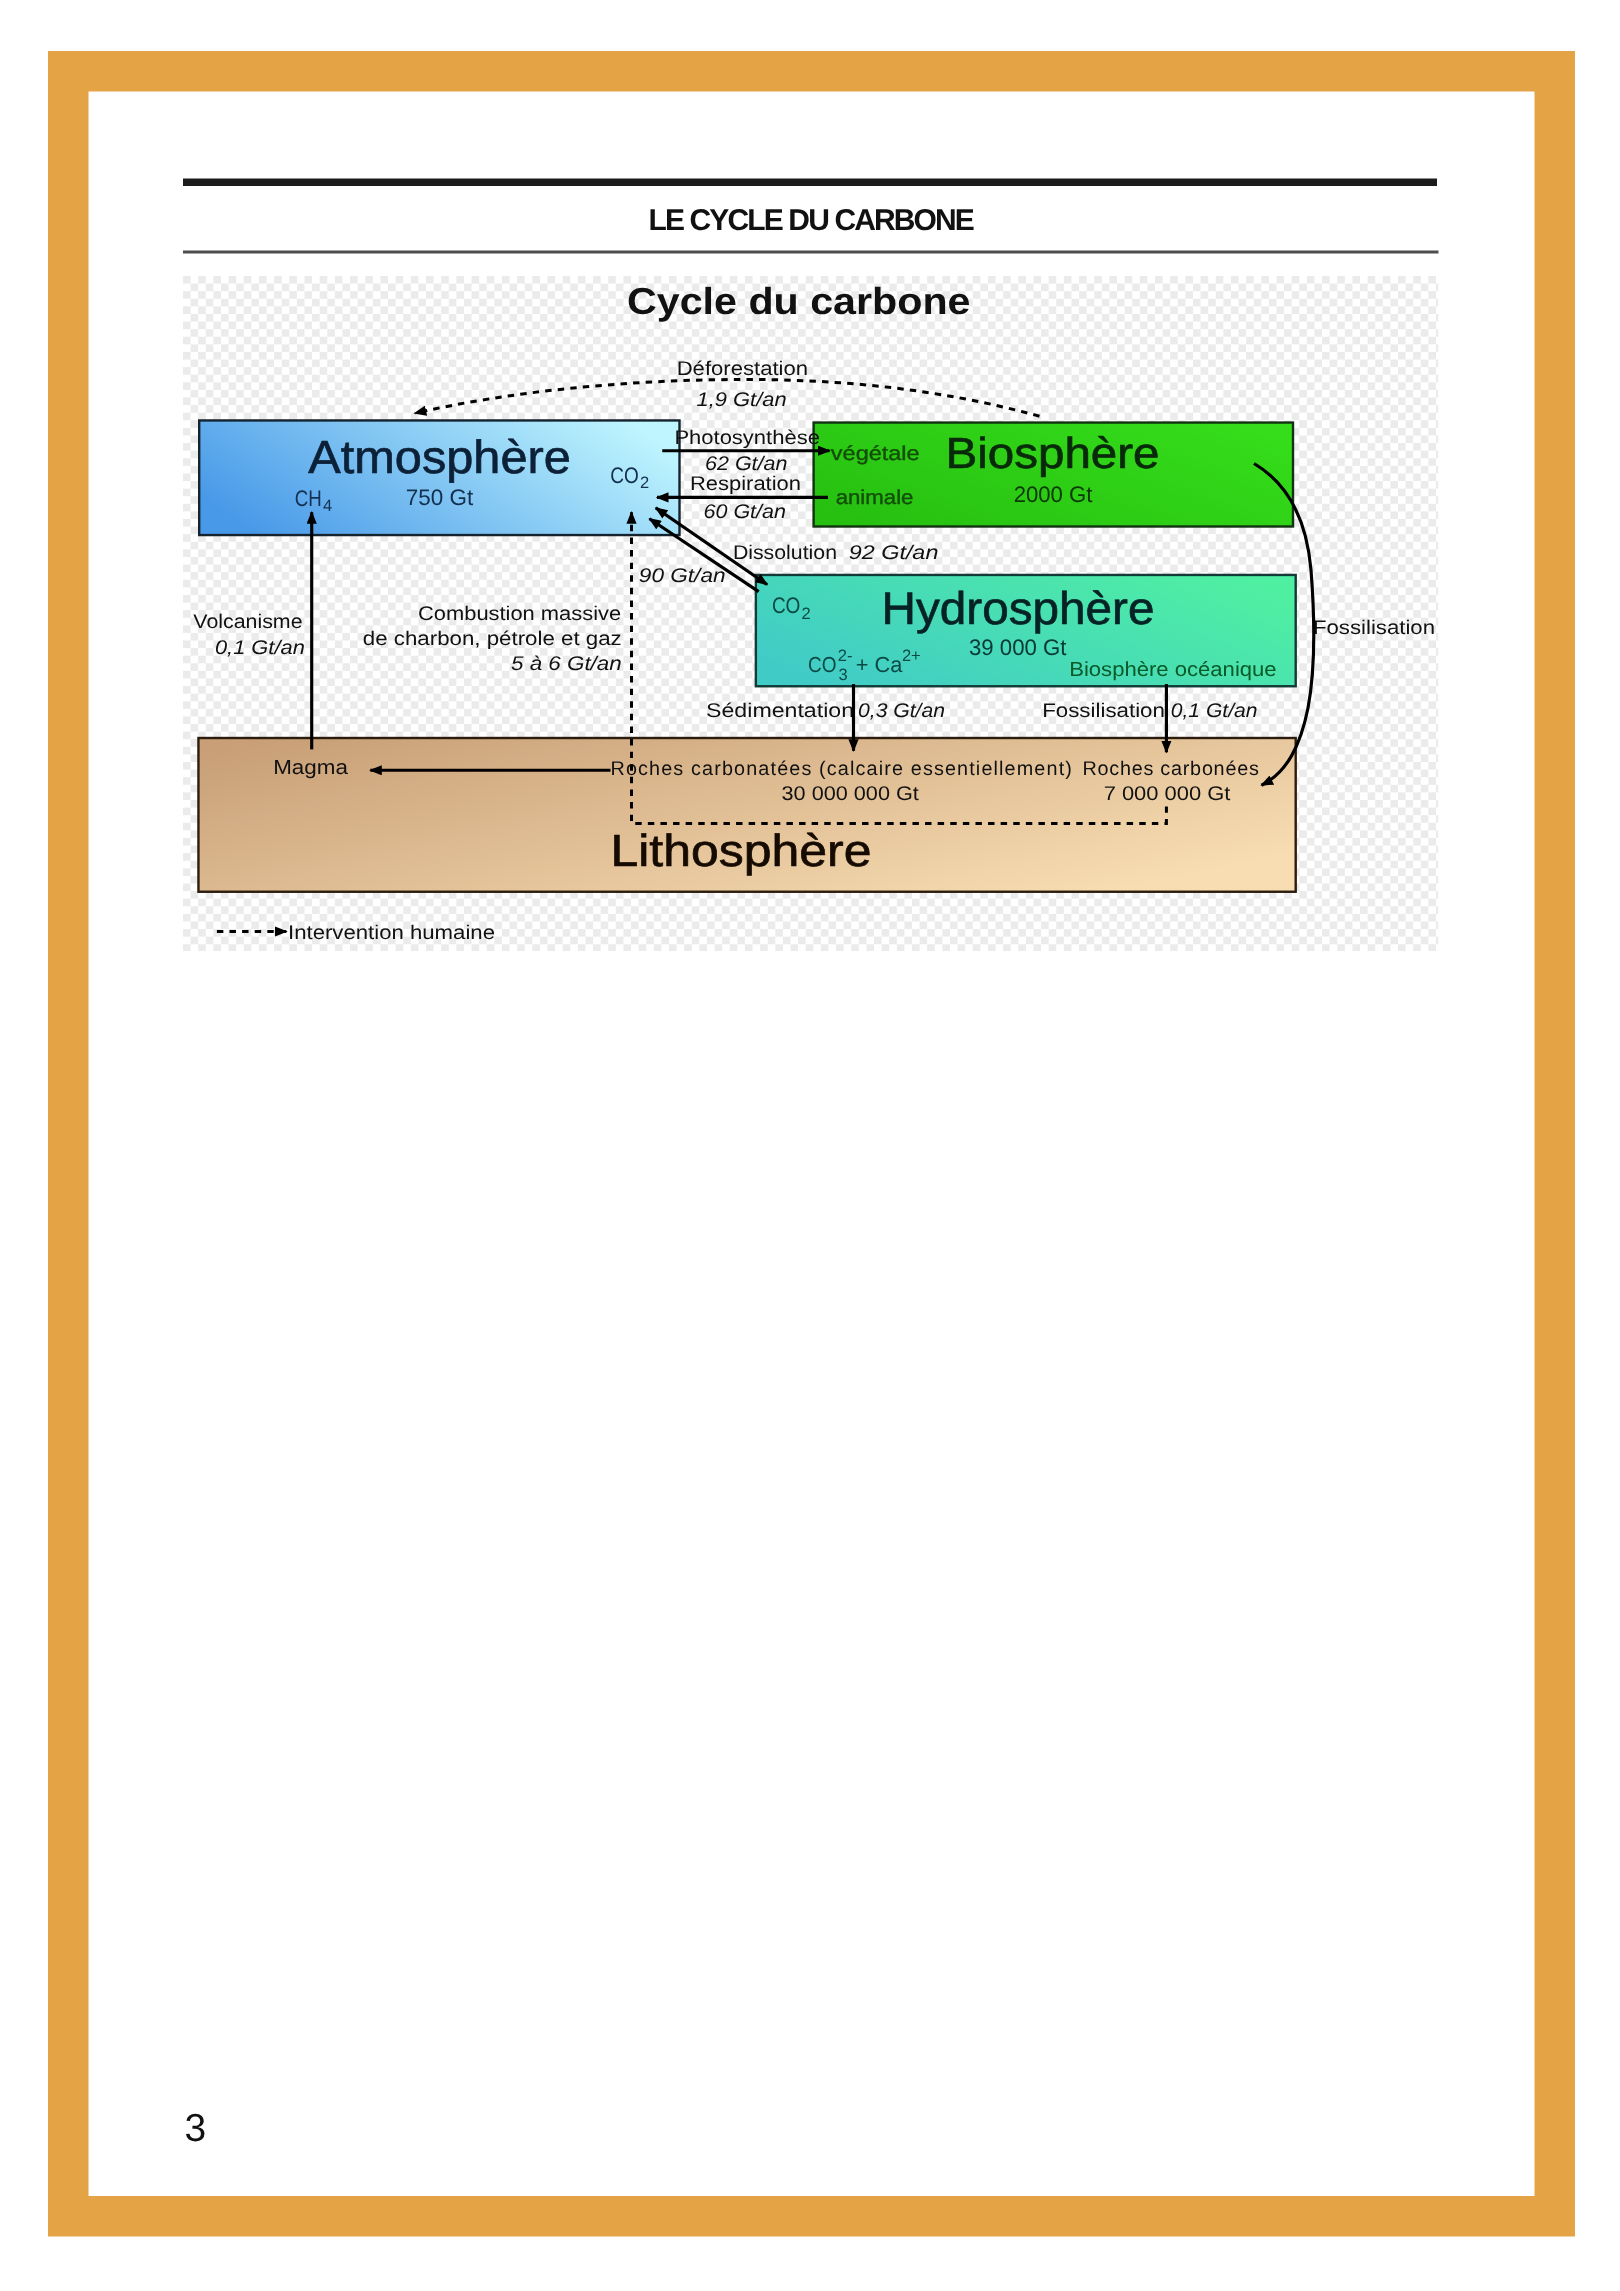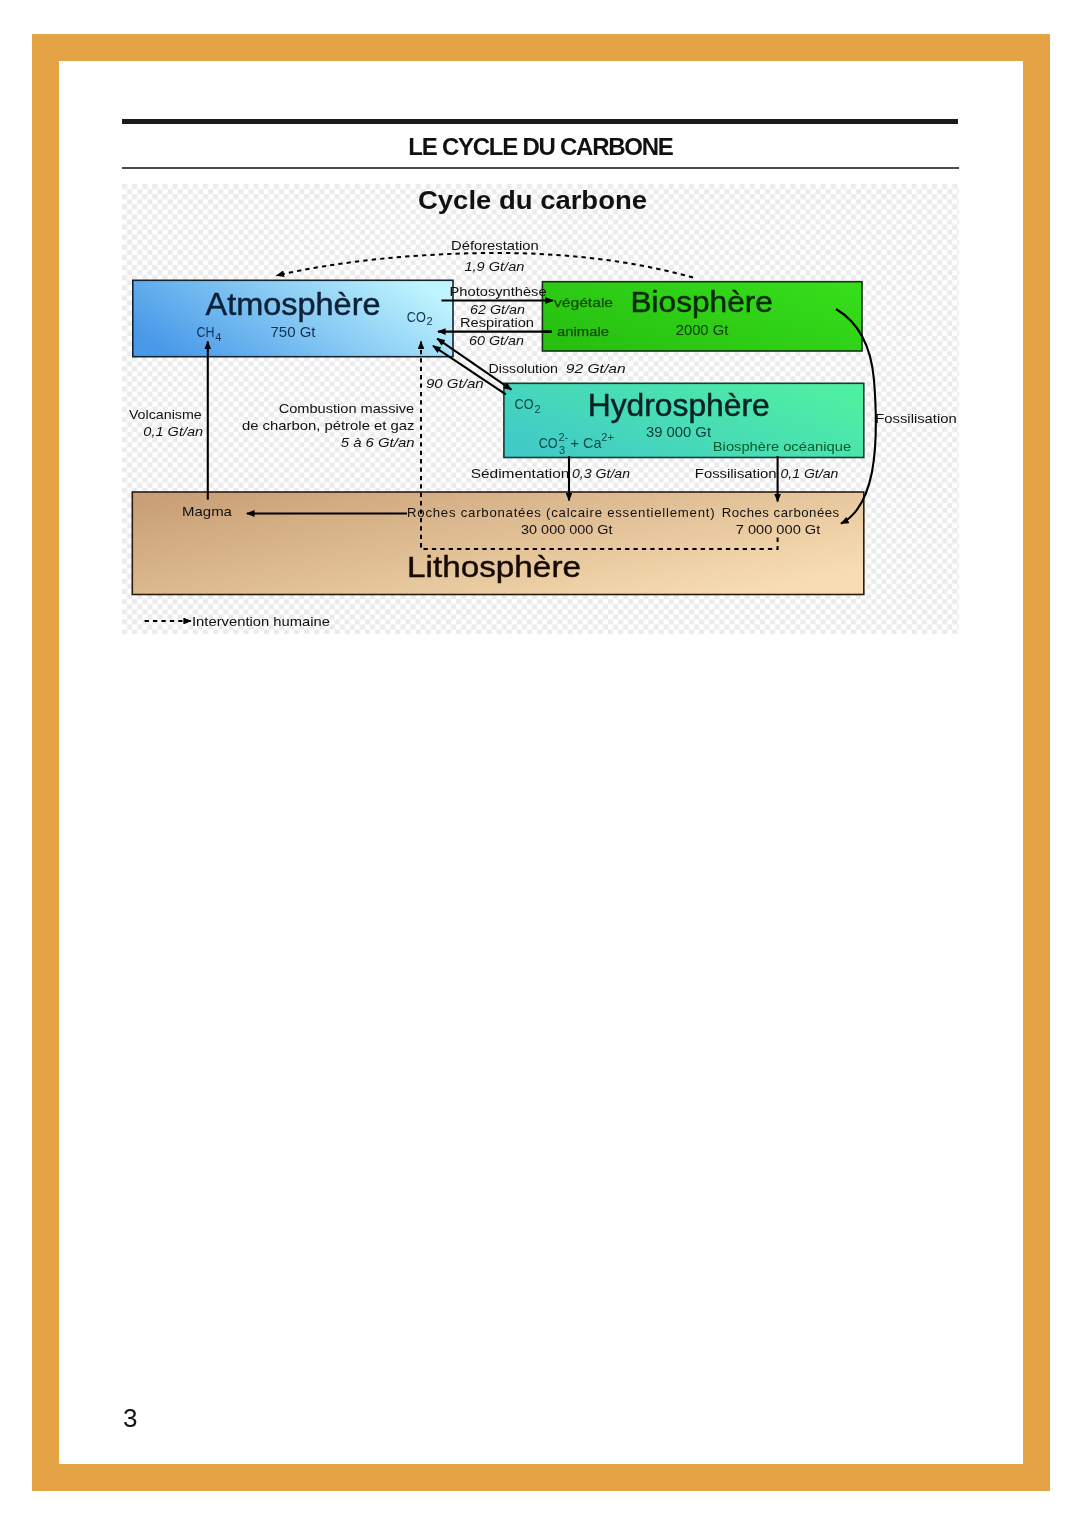--- a/index.html
+++ b/index.html
@@ -2,21 +2,21 @@
 <html><head>
 <meta charset="utf-8">
 <style>
 html,body{margin:0;padding:0;}
 body{width:1080px;height:1527px;background:#ffffff;position:relative;overflow:hidden;
      font-family:"Liberation Sans",sans-serif;}
 #frame{position:absolute;left:31.5px;top:34px;width:1018px;height:1457px;
        box-sizing:border-box;border:27.5px solid #e4a445;}
 #bar{position:absolute;left:122px;top:119px;width:836px;height:5px;background:#1c1c1c;}
 #title{position:absolute;left:122px;top:135px;width:837px;height:24px;line-height:24px;
-       text-align:center;font-size:24px;letter-spacing:-1.25px;font-weight:bold;color:#111;}
+       text-align:center;font-size:20px;letter-spacing:-1.25px;font-weight:bold;color:#111;}
 #thin{position:absolute;left:122px;top:167.2px;width:837px;height:1.8px;background:#4d4d4d;}
 #pagenum{position:absolute;left:123px;top:1403px;font-size:26px;color:#111;}
 #diagram{position:absolute;left:122px;top:184px;}
 </style>
 </head>
 <body>
 <div id="frame"></div>
 <div id="bar"></div>
 <div id="title">LE CYCLE DU CARBONE</div>
 <div id="thin"></div>

